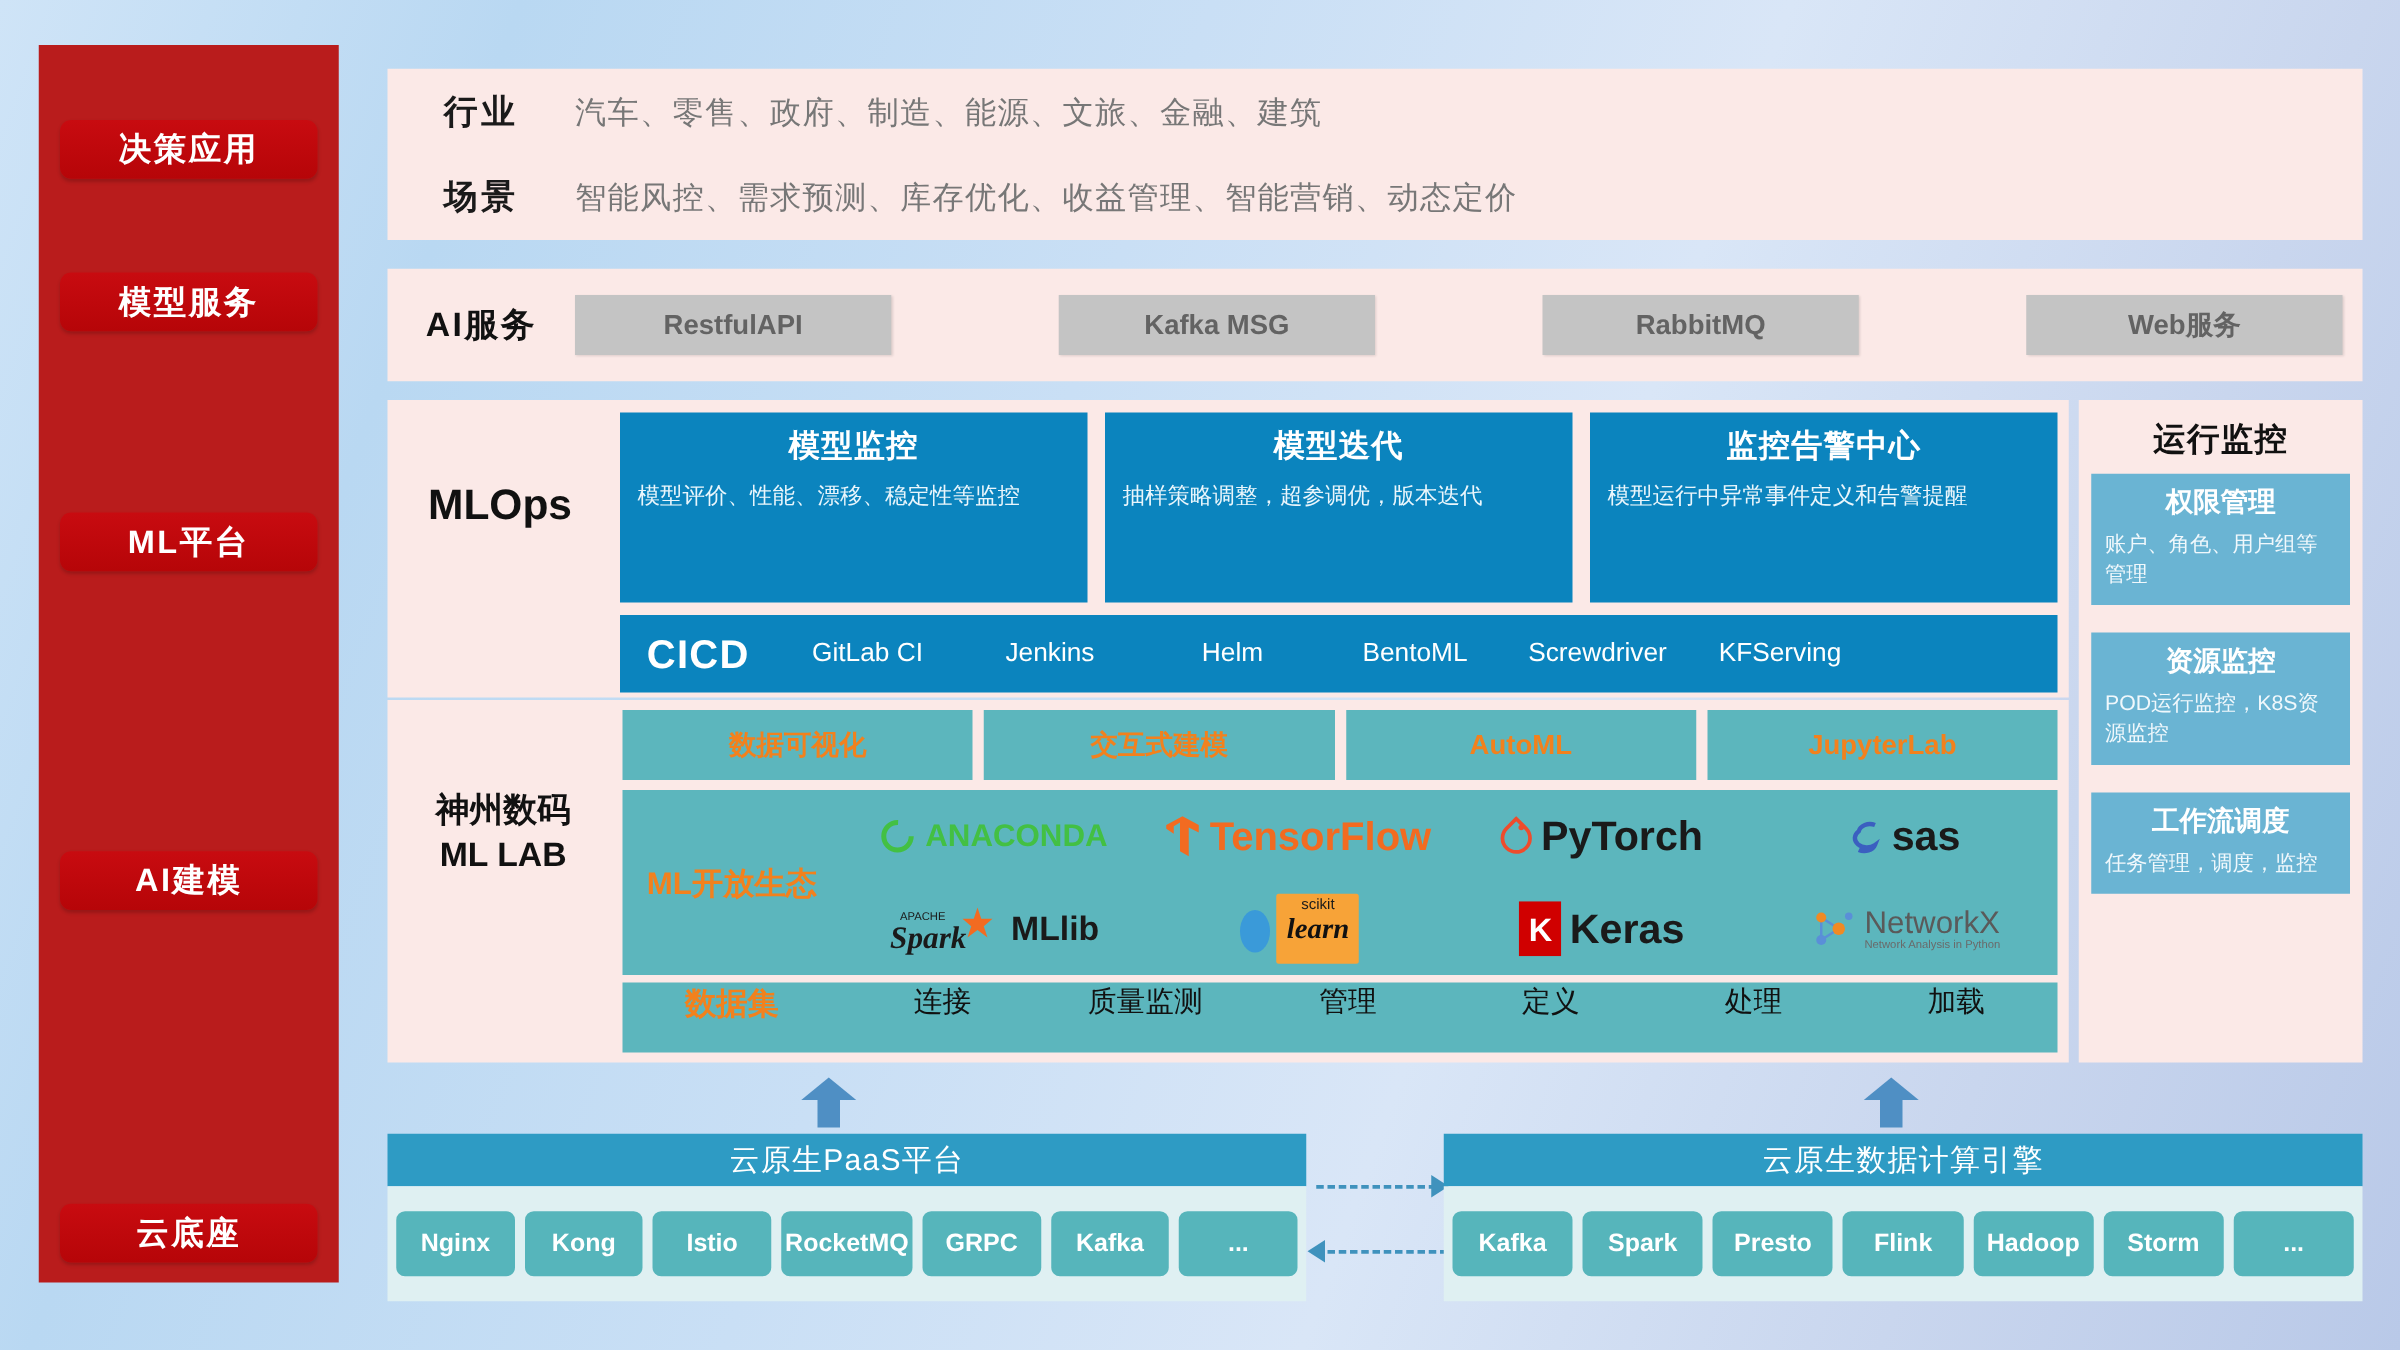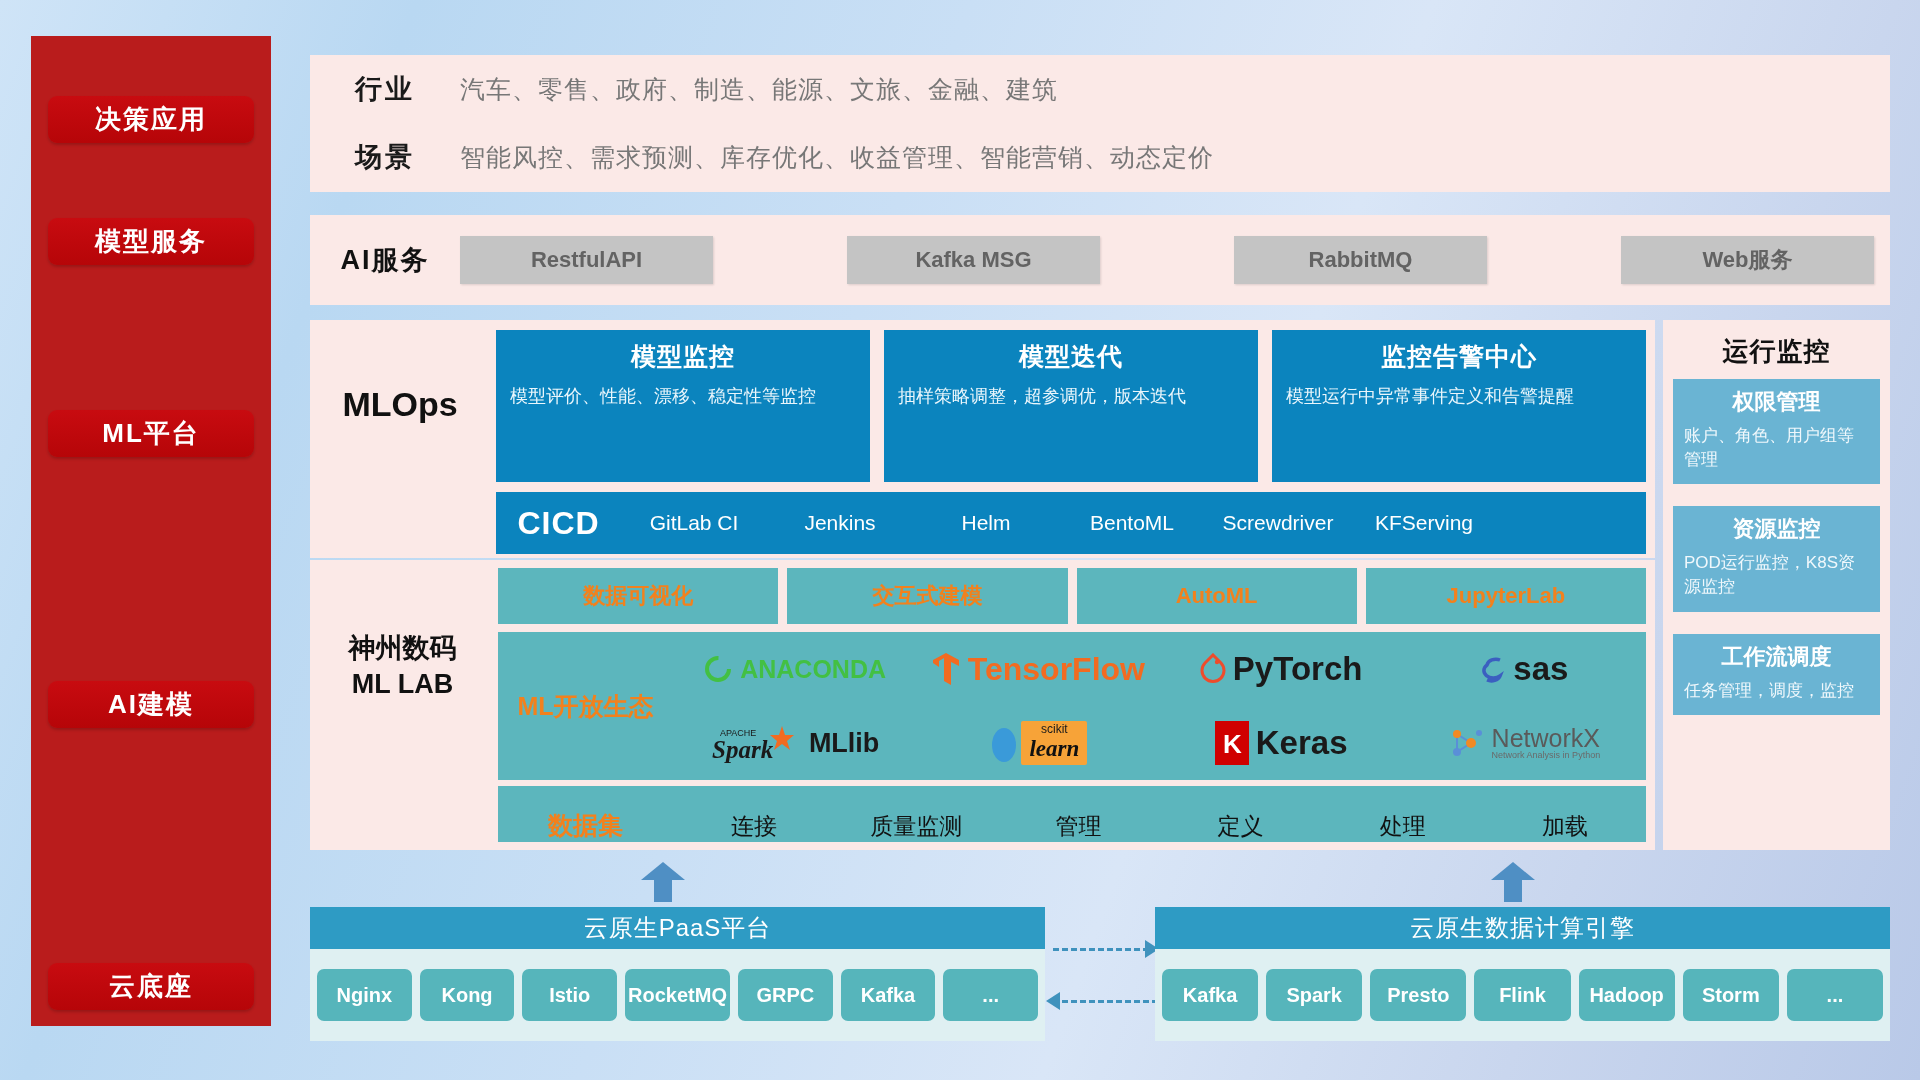--- a/index.html
+++ b/index.html
@@ -108,21 +108,21 @@
   .eco-title { width: 175px; text-align: center; color: #f2811d;
                font-size: 25px; font-weight: bold; }
   .eco-grid { flex: 1; display: grid; grid-template-columns: repeat(4, 1fr);
               grid-template-rows: 1fr 1fr; align-items: center;
               justify-items: center; height: 100%; }
   .logo { display: flex; align-items: center; gap: 7px; }
   .logo-txt { font-size: 30px; font-weight: 600; }
   .ds-row {
     position: absolute; left: 188px; top: 226px;
     width: 1148px; height: 56px; background: #5cb6bd;
-    display: flex; align-items: flex-end;
+    display: flex; align-items: flex-start;
   }
   .ds-title { width: 175px; text-align: center; color: #f2811d;
               font-size: 25px; font-weight: bold; }
   .ds-items { flex: 1; display: flex; }
   .ds-item { flex: 1; text-align: center; color: #111; font-size: 23px; }
 
   
   #panel-mon { left: 1663px; top: 320px; width: 227px; height: 530px; }
   .mon-title { text-align: center; font-size: 26px; font-weight: bold;
                color: #111; padding: 14px 4px 10px; letter-spacing: 1px; }
@@ -297,21 +297,21 @@
             <text x="2" y="36" font-family="Liberation Serif, serif" font-size="25" font-weight="bold" font-style="italic" fill="#1a1a1a">Spark</text>
             <polygon points="72,4 75,13 84,13 77,19 80,28 72,22 64,28 67,19 60,13 69,13" fill="#f26b21"></polygon>
           </svg>
           <span class="logo-txt" style="color:#1a1a1a;font-size:27px">MLlib</span>
         </div>
 
         <div class="logo">
           <svg width="40" height="44" viewBox="0 0 40 44">
             <ellipse cx="16" cy="24" rx="12" ry="17" fill="#3a9ad9"></ellipse>
           </svg>
-          <div style="background:#f7a338;padding:1px 8px 3px;border-radius:2px;text-align:center;margin-left:-14px">
+          <div style="background:#f7a338;padding:1px 8px 15px;border-radius:2px;text-align:center;margin-left:-14px">
             <div style="font-size:12px;color:#1a1a1a">scikit</div>
             <div style="font-family:'Liberation Serif',serif;font-style:italic;font-weight:bold;font-size:23px;color:#111">learn</div>
           </div>
         </div>
 
         <div class="logo">
           <svg width="34" height="44" viewBox="0 0 34 44">
             <rect x="0" y="0" width="34" height="44" fill="#d00000"></rect>
             <text x="8" y="32" font-family="Liberation Sans, sans-serif" font-size="26" font-weight="bold" fill="#fff">K</text>
           </svg>

